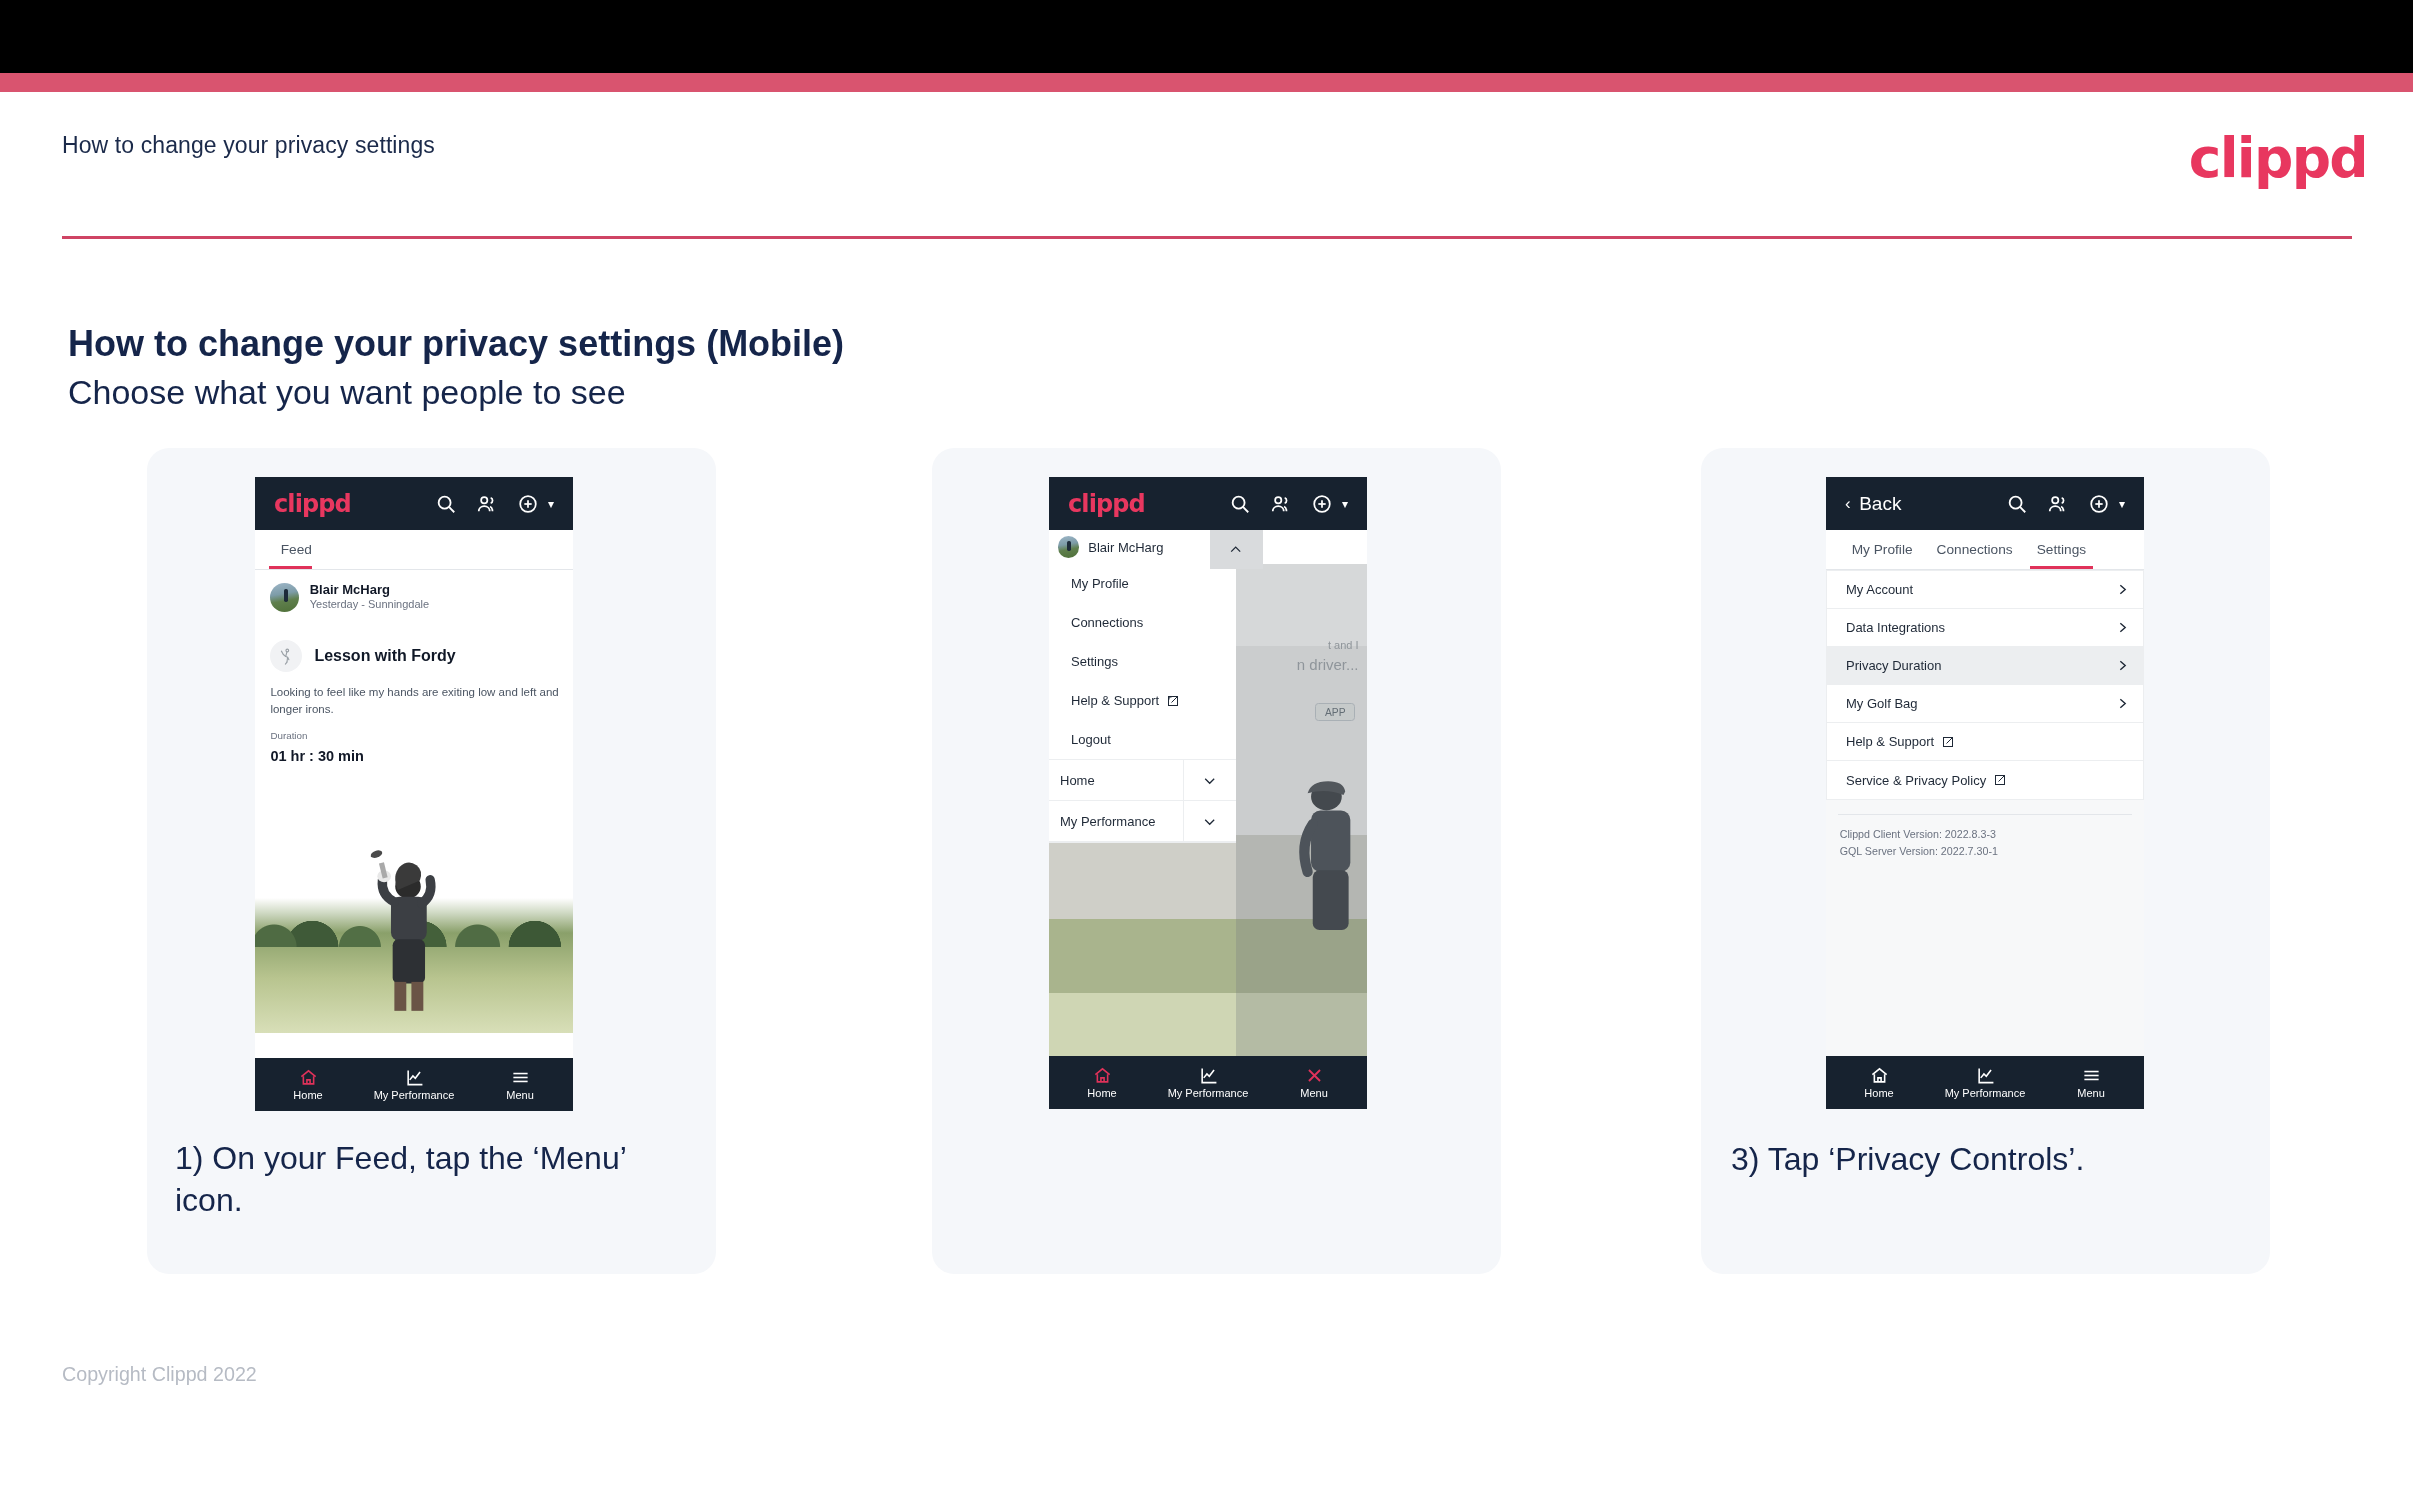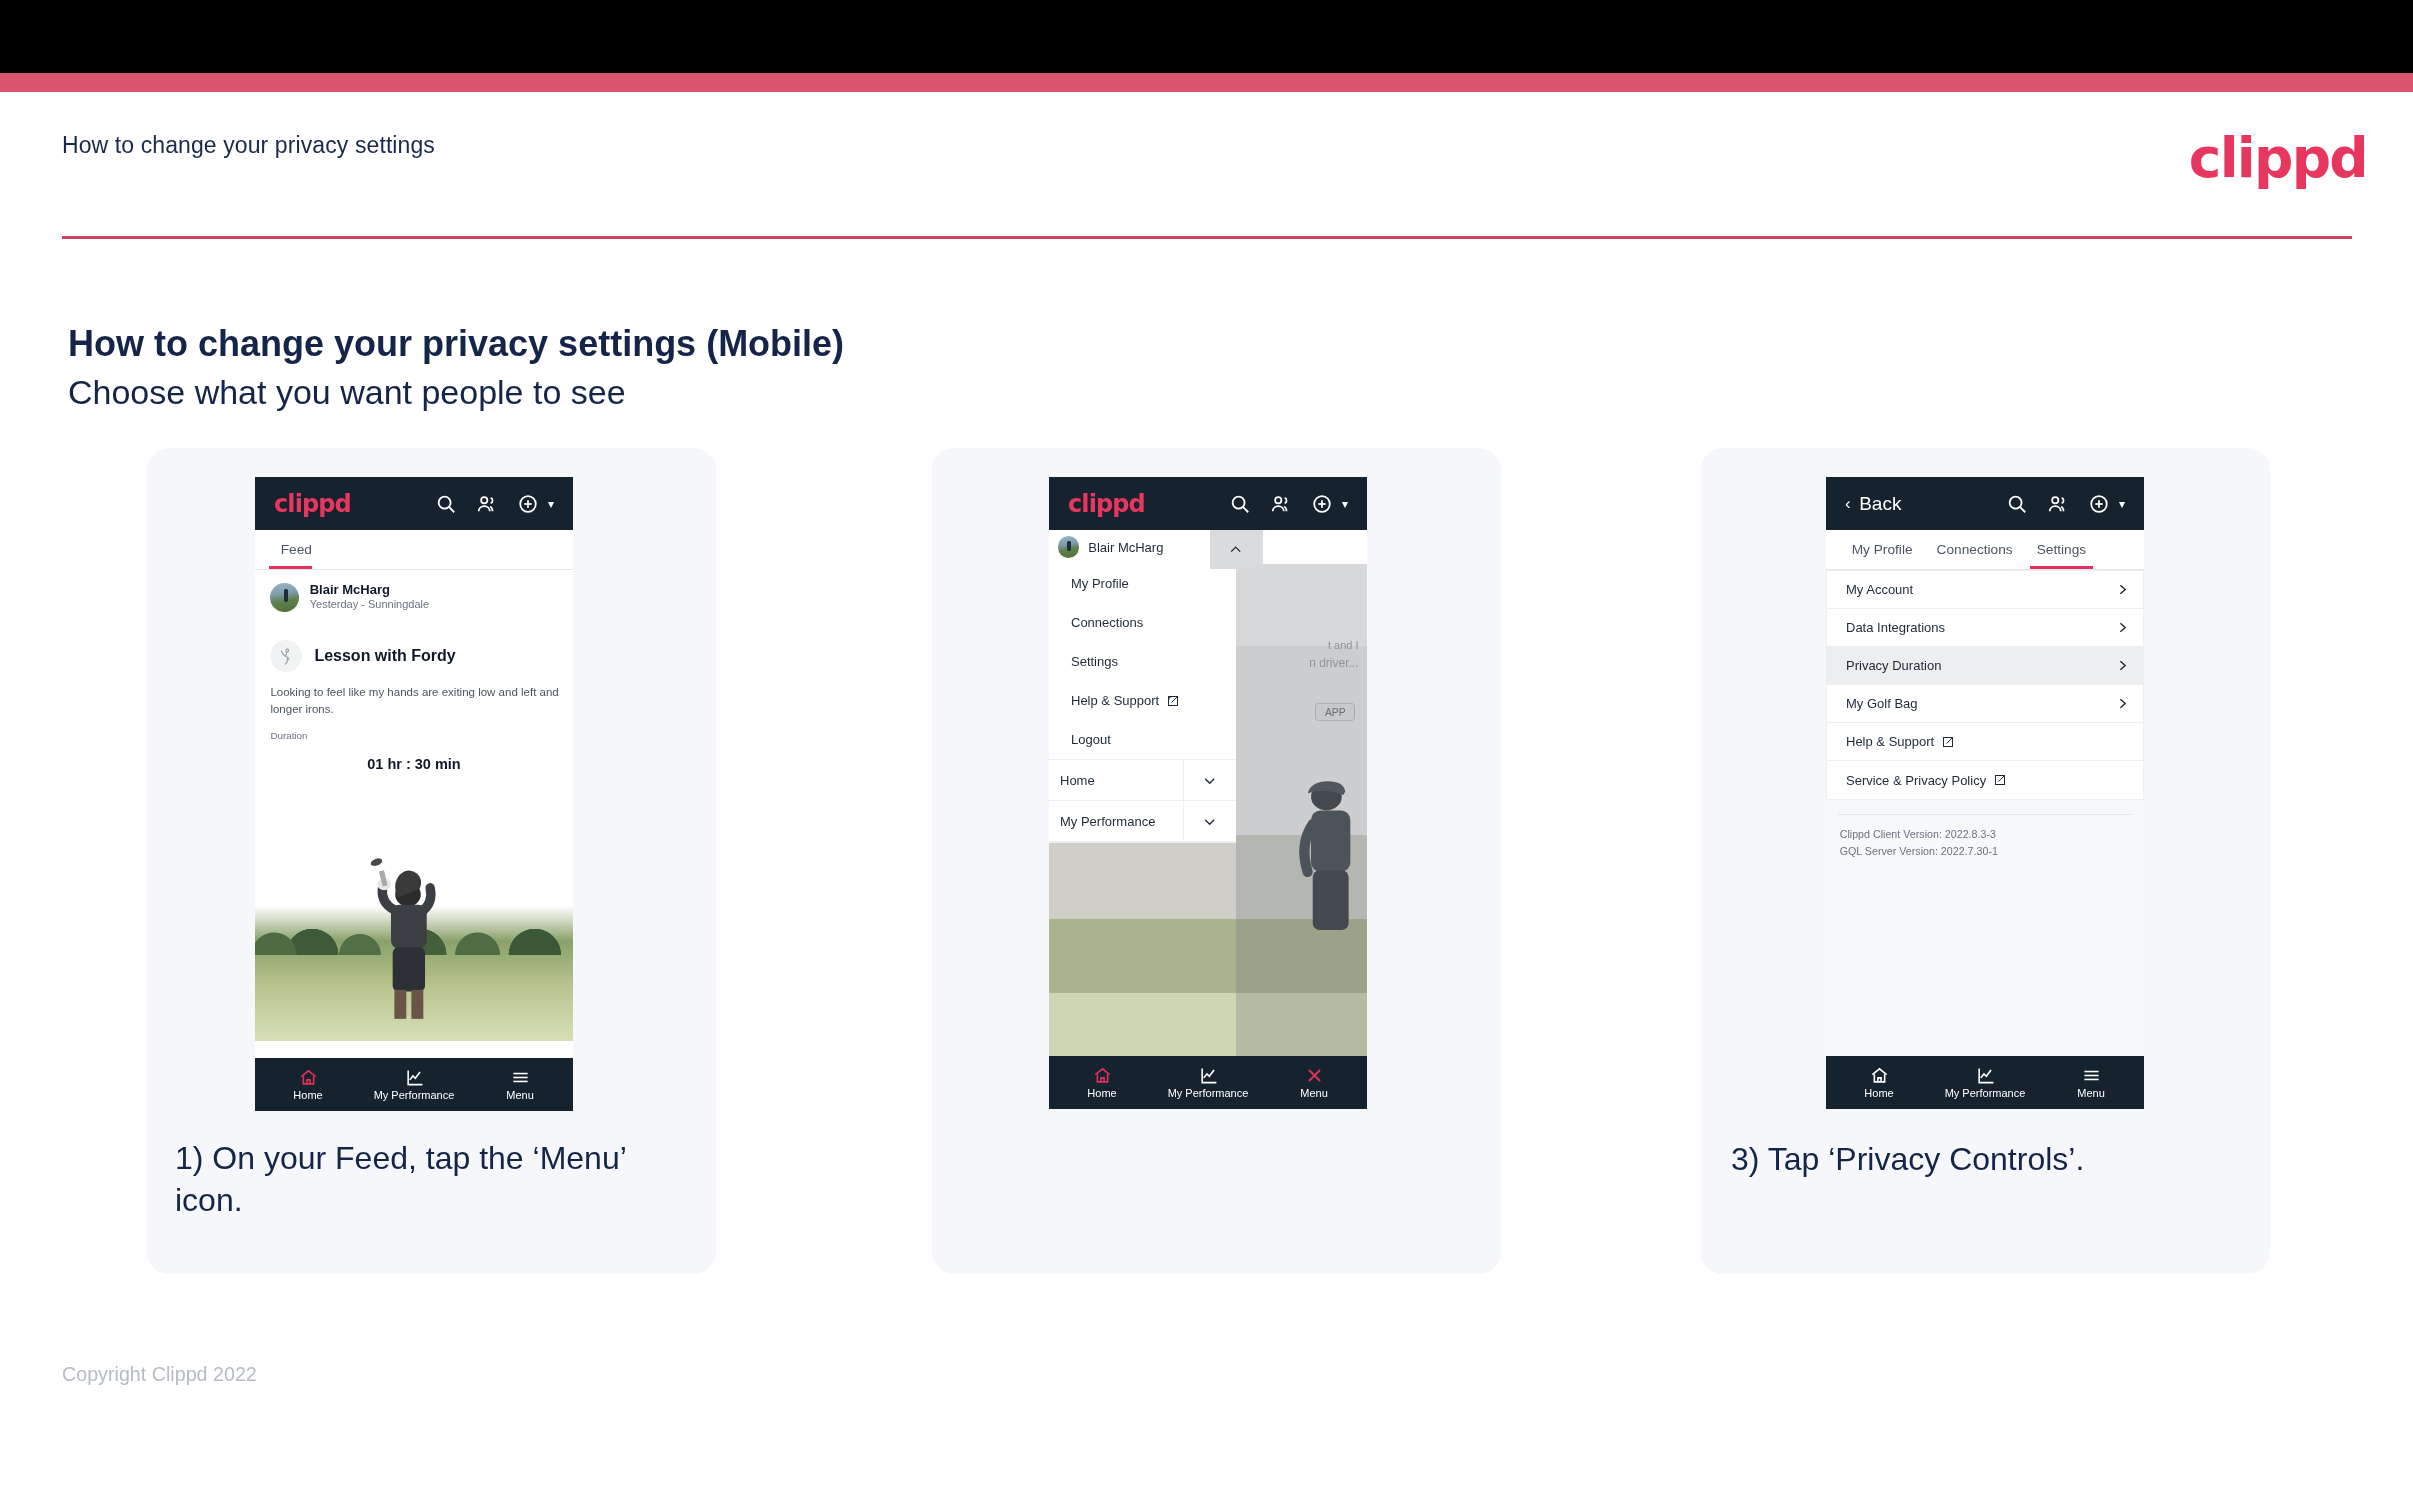--- a/index.html
+++ b/index.html
@@ -121,21 +121,21 @@
   }
   .lesson-ic svg { width:19px; height:19px; }
   .lesson-title { font-size:16px; font-weight:bold; color:#101827; }
 
   .feed-desc {
     margin-top:12px; font-size:11.5px; color:#4b5563; line-height:1.5;
     white-space:nowrap; overflow:hidden;
   }
   .feed-desc .l2 { white-space:normal; }
   .dur-label { margin-top:11px; font-size:9.8px; color:#6b7280; }
-  .dur-value { font-size:14.5px; font-weight:bold; color:#111827; margin-top:15px;text-align:center; }
+  .dur-value { font-size:14.5px; font-weight:bold; color:#111827; margin-top:7px; }
 
   .feed-photo {
     margin-top:19px; height:250px; position:relative; overflow:hidden;
     background:linear-gradient(180deg,#ffffff 0%,#ffffff 46%,#cfd9c3 52%,#8aa06a 60%,#b8c48f 78%,#d8dfb8 100%);
   }
   .golfer {
     position:absolute; left:48%; bottom:6%; transform:translateX(-50%);
     width:109px; height:171px;
   }
   .trees {
@@ -160,21 +160,21 @@
   .ph-nav-item .nic { width:19px; height:19px; }
   .ph-nav-label { font-size:11px; color:#ffffff; }
 
   
   .p2-stage { position:relative; height:526px; background:#fff; overflow:hidden; }
   .p2-behind {
     position:absolute; inset:0;
     background:linear-gradient(180deg,#ffffff 0 22%, #f0f0f0 22% 58%, #cfcfc8 58% 74%, #a9b48d 74% 88%, #cfd6b4 88% 100%);
   }
   .p2-behind-txt1 { position:absolute; right:8.5px; top:109px; font-size:11px; color:#9aa0a6; }
-  .p2-behind-txt2 { position:absolute; right:8.5px; top:126px; font-size:12px; color:#9aa0a6; }
+  .p2-behind-txt2 { position:absolute; right:8.5px; top:126px; font-size:15px; color:#9aa0a6; }
   .p2-app-chip {
     position:absolute; right:12px; top:173px; border:0.9px solid #bfc6cc;
     border-radius:3.4px; padding:2.6px 8.5px; font-size:10.3px; color:#5b6770; background:#e9ebea;
   }
   .p2-behind-golfer { position:absolute; right:3.4px; top:241px; width:82px; height:171px; }
   .p2-shade { position:absolute; left:187px; right:0; top:34px; bottom:0; background:rgba(120,125,130,0.30); }
 
   .p2-drawer {
     position:absolute; left:0; top:0; width:187px; background:#ffffff;
   }

